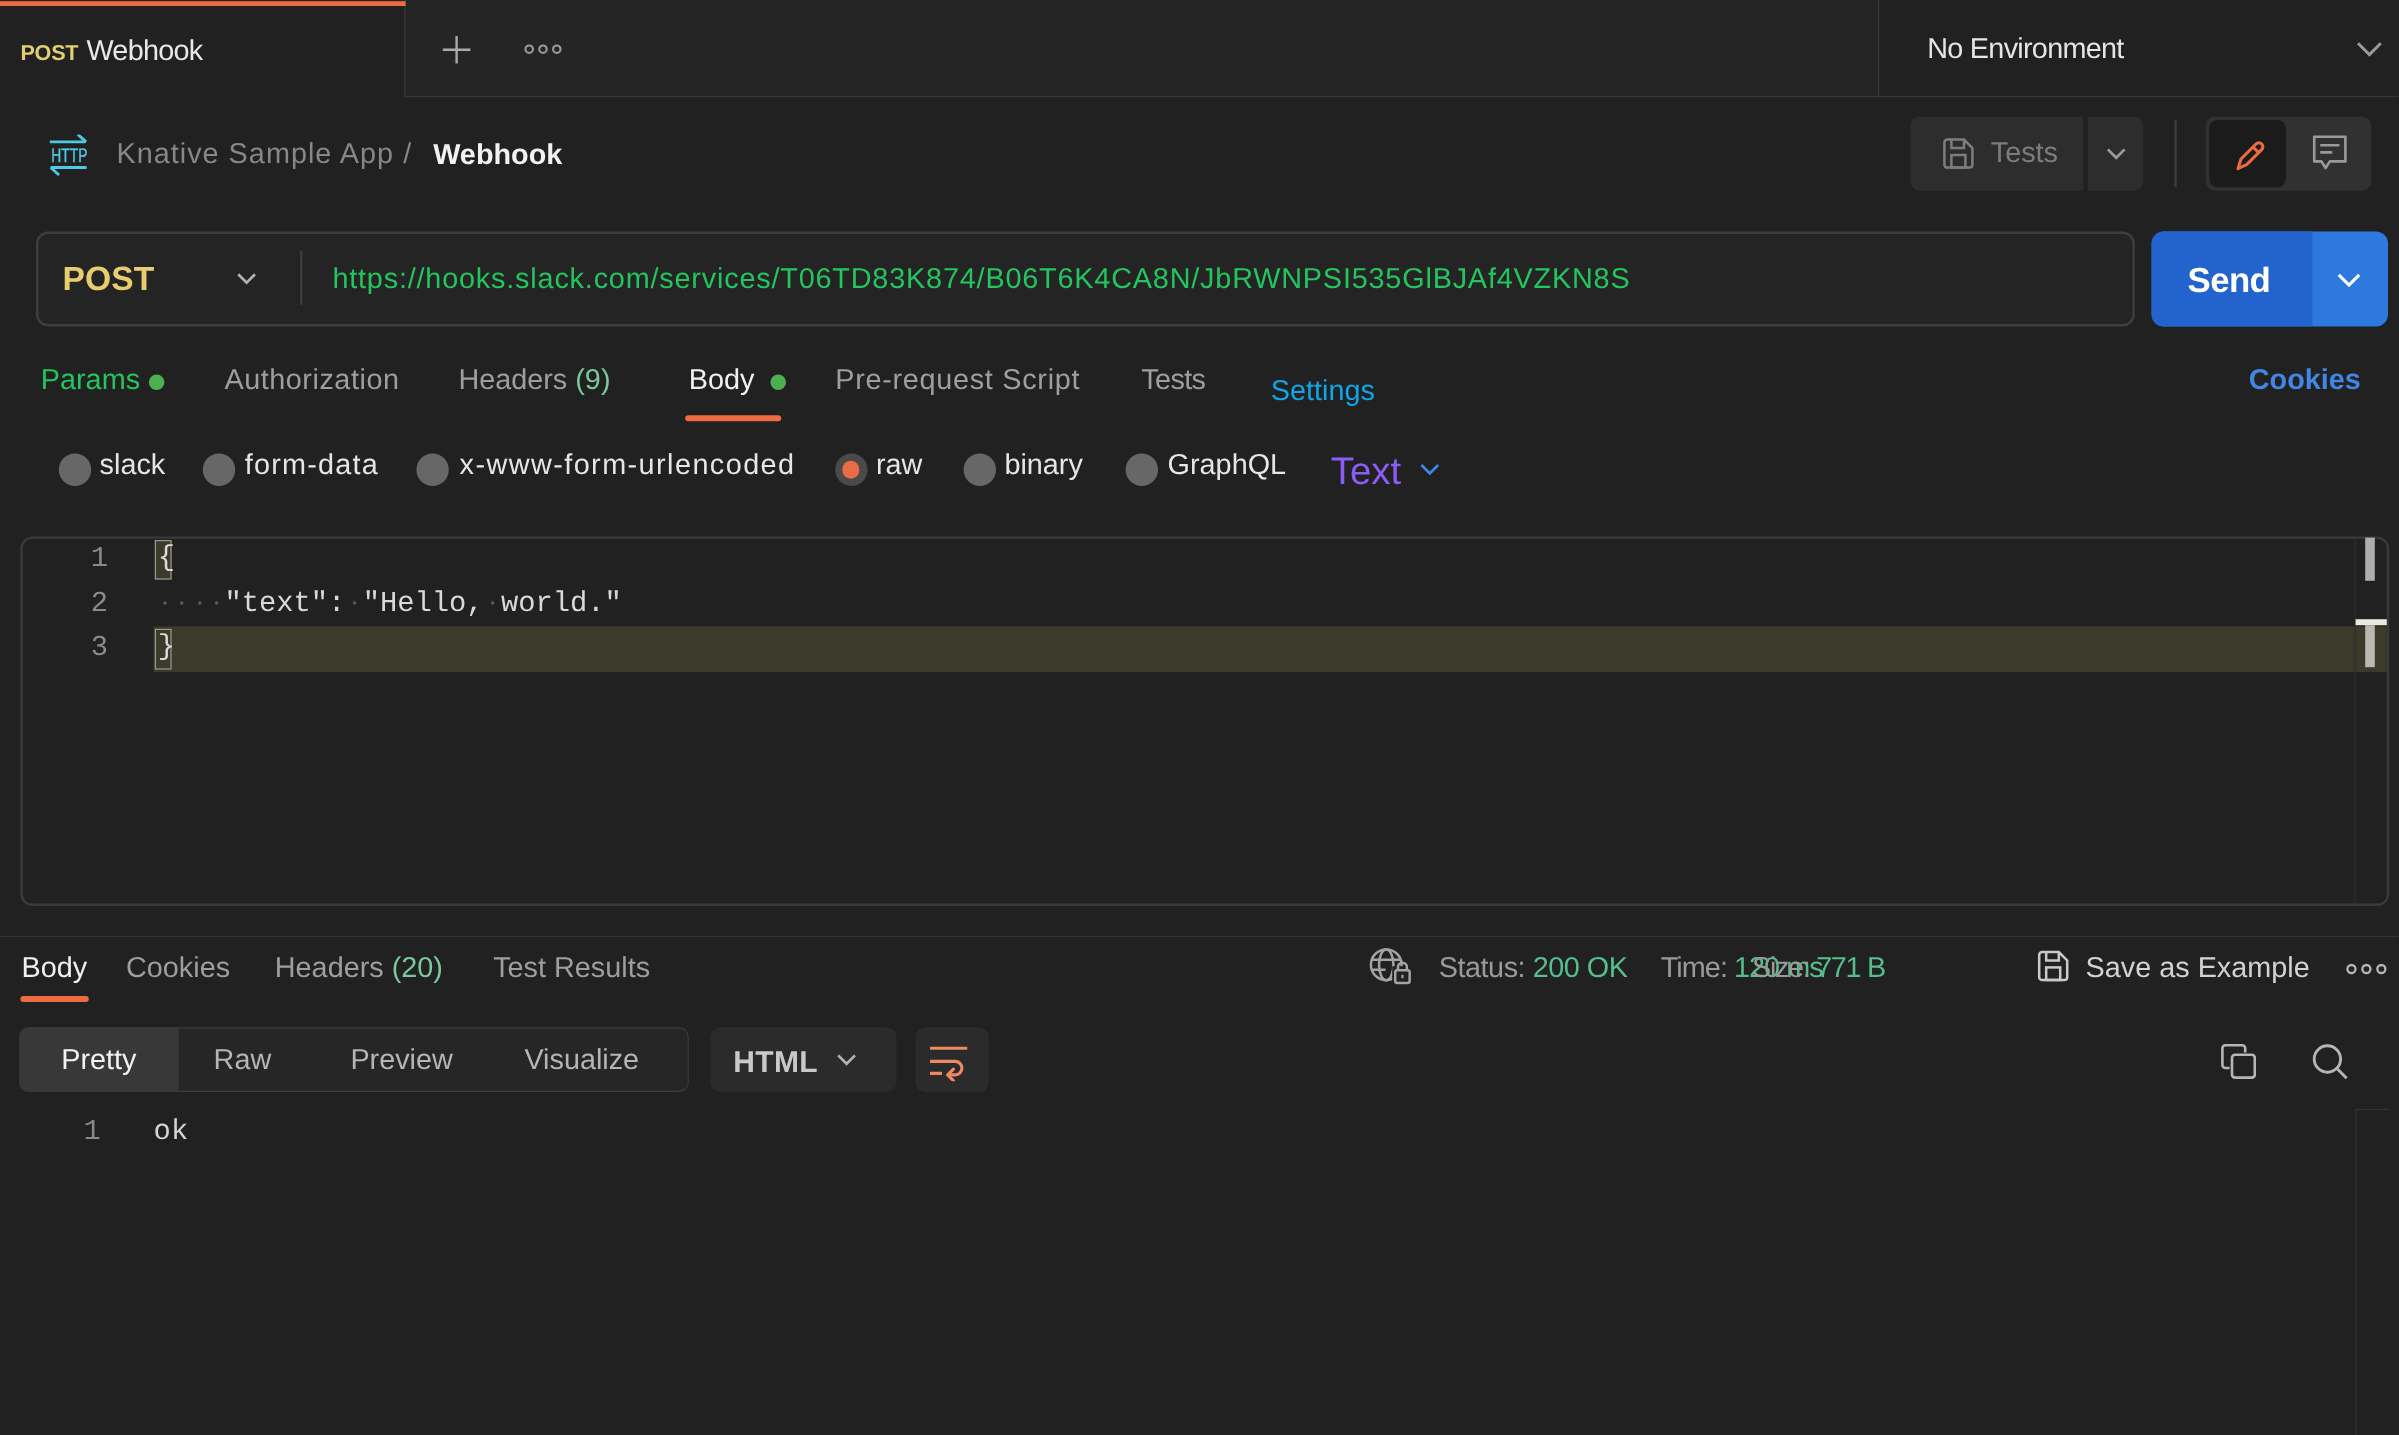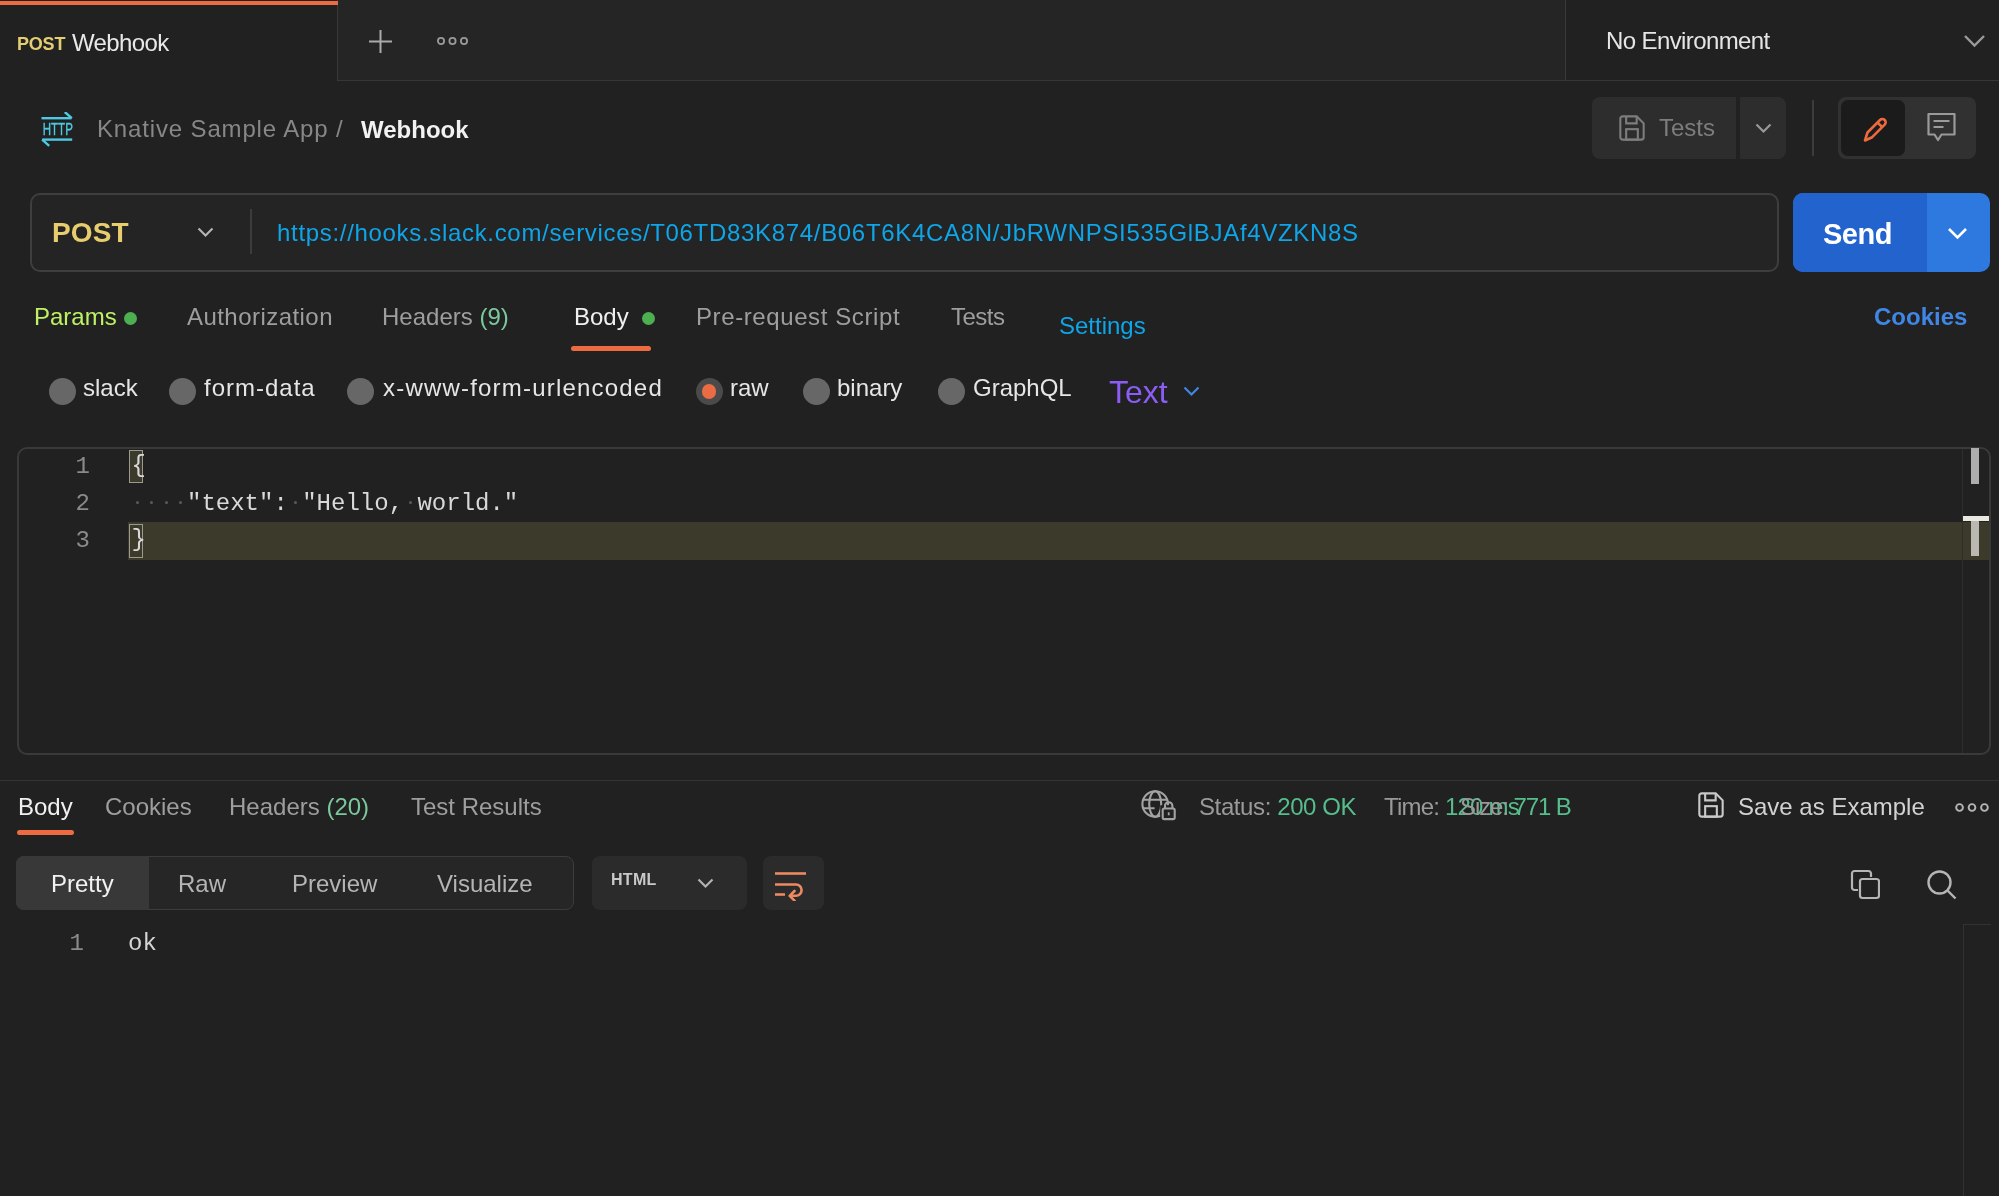--- a/index.html
+++ b/index.html
@@ -69,30 +69,30 @@
     <path d="M27.5 2H1.5v20.5h6L11 28l3.5-5.5h13V2z" stroke-linejoin="round"></path>
     <path d="M6.5 9h16M6.5 15h10"></path>
   </svg>
 
 <div class="a" style="left:30px;top:193px;width:1749px;height:79px;background:#242424;border:2px solid #3e3e3e;border-radius:10px;box-sizing:border-box"></div>
 <div class="a" style="left:52px;top:217px;font-size:28px;font-weight:700;color:#e7cd6d;letter-spacing:0.1px">POST</div>
 <svg class="a" style="left:197px;top:227px" width="17" height="11" viewBox="0 0 17 11" fill="none" stroke="#b3b3b3" stroke-width="2.2">
     <path d="M1.5 1.5l7 7 7-7"></path>
   </svg>
 <div class="a" style="left:250px;top:209px;width:2px;height:45px;background:#3c3c3c"></div>
-<div class="a" style="left:277px;top:219px;font-size:24px;color:#0ea5e9;letter-spacing:0.68px">https://hooks.slack.com/services/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</div>
+<div class="a" style="left:277px;top:219px;font-size:24px;color:#22c55e;letter-spacing:0.68px">https://hooks.slack.com/services/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</div>
 
 <div class="a" style="left:1793px;top:193px;width:197px;height:79px;background:#2e79e0;border-radius:10px"></div>
 <div class="a" style="left:1793px;top:193px;width:134px;height:79px;background:#2263cd;border-radius:10px 0 0 10px"></div>
 <div class="a" style="left:1823px;top:218px;font-size:29px;font-weight:700;color:#fff;letter-spacing:-0.5px">Send</div>
 <svg class="a" style="left:1947px;top:227px" width="21" height="13" viewBox="0 0 21 13" fill="none" stroke="#fff" stroke-width="2.6">
     <path d="M2 2l8.5 8.5L19 2"></path>
   </svg>
 
-<div class="a" style="left:34px;top:303px;font-size:24px;color:#bef264">Params</div>
+<div class="a" style="left:34px;top:303px;font-size:24px;color:#22c55e">Params</div>
 <div class="a" style="left:124px;top:312px;width:13px;height:13px;border-radius:50%;background:#4caf50"></div>
 <div class="a" style="left:187px;top:303px;font-size:24px;color:#9e9e9e;letter-spacing:0.45px">Authorization</div>
 <div class="a" style="left:382px;top:303px;font-size:24px;color:#9e9e9e">Headers <span style="color:#7bc89d">(9)</span></div>
 <div class="a" style="left:574px;top:303px;font-size:24px;color:#f0f0f0">Body</div>
 <div class="a" style="left:642px;top:312px;width:13px;height:13px;border-radius:50%;background:#4caf50"></div>
 <div class="a" style="left:571px;top:346px;width:80px;height:5px;background:#ec6b40;border-radius:3px"></div>
 <div class="a" style="left:696px;top:303px;font-size:24px;color:#9e9e9e;letter-spacing:0.6px">Pre-request Script</div>
 <div class="a" style="left:951px;top:303px;font-size:24px;color:#9e9e9e;letter-spacing:-0.5px">Tests</div>
 <div class="a" style="left:1059px;top:312px;font-size:24px;color:#0ea5e9">Settings</div>
 <div class="a" style="left:1874px;top:303px;font-size:24px;font-weight:700;color:#4086e4">Cookies</div>
@@ -172,21 +172,21 @@
     <circle cx="28" cy="6" r="3.1"></circle>
   </svg>
 
 <div class="a" style="left:16px;top:856px;width:558px;height:54px;background:#262626;border:1px solid #3c3c3c;border-radius:8px;box-sizing:border-box"></div>
 <div class="a" style="left:16px;top:856px;width:133px;height:54px;background:#383838;border-radius:8px 0 0 8px"></div>
 <div class="a" style="left:51px;top:870px;font-size:24px;color:#f2f2f2">Pretty</div>
 <div class="a" style="left:178px;top:870px;font-size:24px;color:#b5b5b5">Raw</div>
 <div class="a" style="left:292px;top:870px;font-size:24px;color:#b5b5b5">Preview</div>
 <div class="a" style="left:437px;top:870px;font-size:24px;color:#b5b5b5">Visualize</div>
 <div class="a" style="left:592px;top:856px;width:155px;height:54px;background:#2b2b2b;border-radius:8px"></div>
-<div class="a" style="left:611px;top:871px;font-size:16px;font-weight:700;color:#c9c9c9;letter-spacing:0.3px">HTML</div>
+<div class="a" style="left:611px;top:871px;font-size:25px;font-weight:700;color:#c9c9c9;letter-spacing:0.3px">HTML</div>
 <svg class="a" style="left:697px;top:878px" width="17" height="11" viewBox="0 0 17 11" fill="none" stroke="#b3b3b3" stroke-width="2.2">
     <path d="M1.5 1.5l7 7 7-7"></path>
   </svg>
 <div class="a" style="left:763px;top:856px;width:61px;height:54px;background:#2b2b2b;border-radius:8px"></div>
 <svg class="a" style="left:774px;top:869px" width="34" height="32" viewBox="0 0 34 32" fill="none" stroke="#ed8a62" stroke-width="2.6">
   <path d="M1 4.5h31"></path>
   <path d="M1 15.5h21a5.6 5.6 0 0 1 0 11.2h-5.5"></path>
   <path d="M20.5 22l-4.8 4.8 4.8 4.8" stroke-linejoin="round" stroke-linecap="round"></path>
   <path d="M1 25.5h10"></path>
 </svg>

